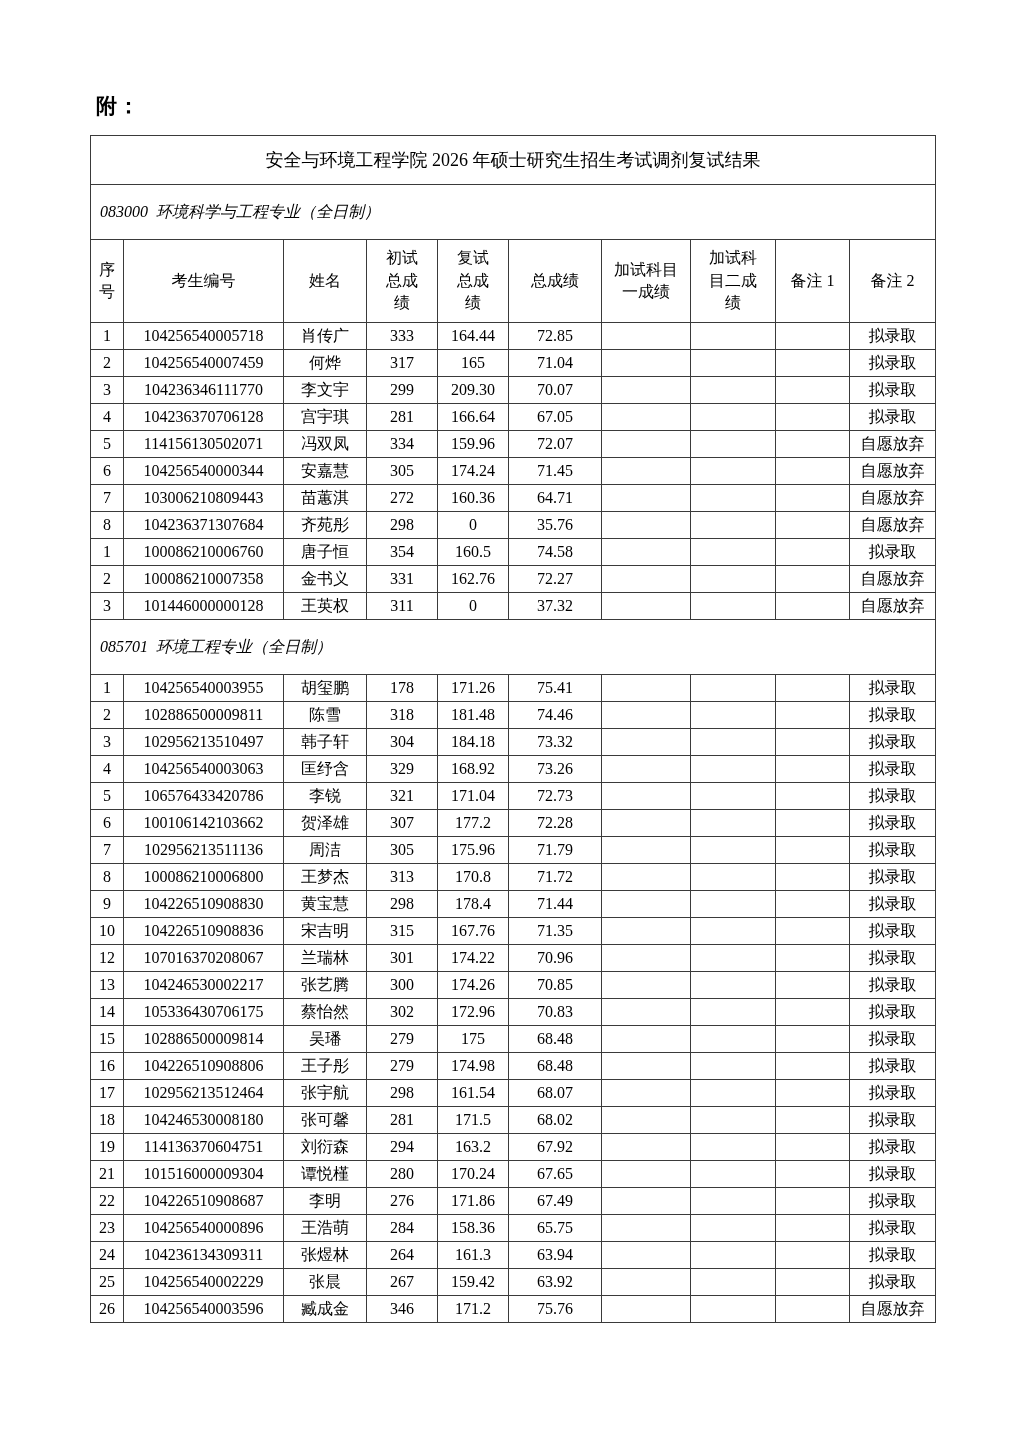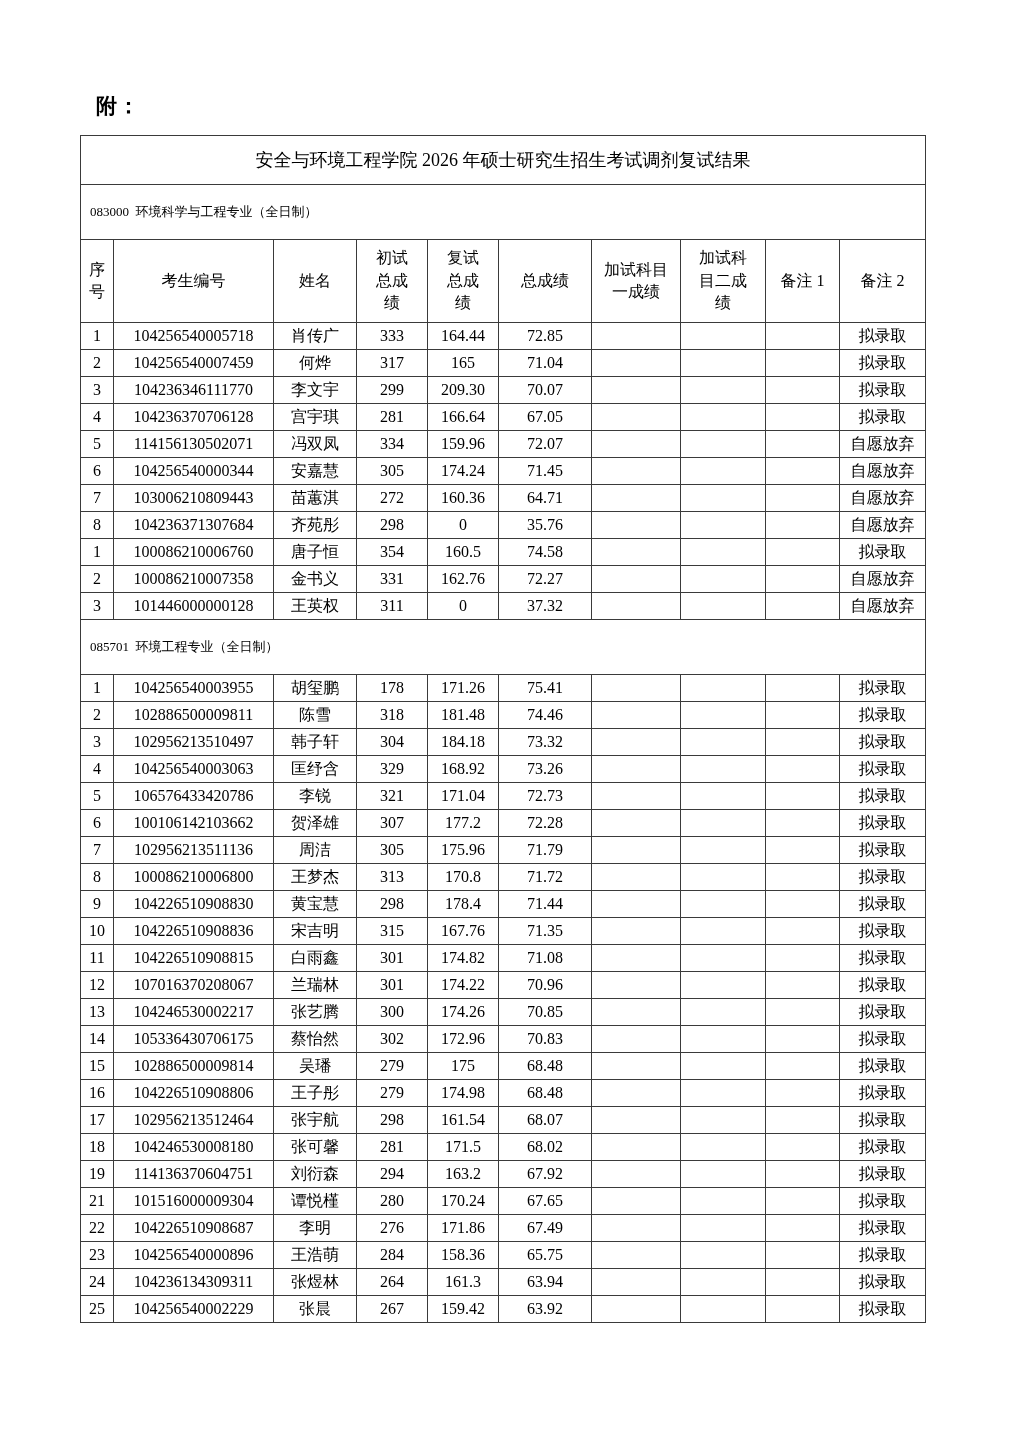--- a/index.html
+++ b/index.html
@@ -19,21 +19,21 @@
   .attachment-label {
     position: absolute;
     left: 96px;
     top: 92px;
     font-size: 21px;
     font-weight: bold;
     letter-spacing: 1px;
   }
   .table-wrap {
     position: absolute;
-    left: 80px;
+    left: 90px;
     top: 135px;
   }
   table.results {
     border-collapse: collapse;
     table-layout: fixed;
     width: 845px;
   }
   table.results td {
     border: 1px solid #3a3a3a;
     text-align: center;
@@ -46,22 +46,23 @@
   }
   tr.title-row td {
     height: 46px;
     font-size: 18px;
     white-space: pre-wrap;
   }
   tr.section-row td {
     height: 52px;
     text-align: left;
     padding-left: 9px;
-    font-size: 13px;
+    font-size: 16px;
     white-space: pre-wrap;
+    font-style: italic;
   }
   tr.header-row td {
     height: 78px;
     padding: 2px 6px;
     line-height: 1.4;
   }
   
   tr.header-row td.c3, tr.header-row td.c4 { padding: 2px 13px; }
   
   tr.header-row td.c6, tr.header-row td.c7 { padding: 2px 12px; }
@@ -361,32 +362,20 @@
             <td class="c2">宋吉明</td>
             <td class="c3">315</td>
             <td class="c4">167.76</td>
             <td class="c5">71.35</td>
             <td class="c6"></td>
             <td class="c7"></td>
             <td class="c8"></td>
             <td class="c9">拟录取</td>
           </tr>
           <tr class="data-row">
-            <td class="c0">11</td>
-            <td class="c1">104226510908815</td>
-            <td class="c2">白雨鑫</td>
-            <td class="c3">301</td>
-            <td class="c4">174.82</td>
-            <td class="c5">71.08</td>
-            <td class="c6"></td>
-            <td class="c7"></td>
-            <td class="c8"></td>
-            <td class="c9">拟录取</td>
-          </tr>
-          <tr class="data-row">
             <td class="c0">12</td>
             <td class="c1">107016370208067</td>
             <td class="c2">兰瑞林</td>
             <td class="c3">301</td>
             <td class="c4">174.22</td>
             <td class="c5">70.96</td>
             <td class="c6"></td>
             <td class="c7"></td>
             <td class="c8"></td>
             <td class="c9">拟录取</td>
@@ -528,16 +517,28 @@
             <td class="c1">104256540002229</td>
             <td class="c2">张晨</td>
             <td class="c3">267</td>
             <td class="c4">159.42</td>
             <td class="c5">63.92</td>
             <td class="c6"></td>
             <td class="c7"></td>
             <td class="c8"></td>
             <td class="c9">拟录取</td>
           </tr>
+          <tr class="data-row">
+            <td class="c0">26</td>
+            <td class="c1">104256540003596</td>
+            <td class="c2">臧成金</td>
+            <td class="c3">346</td>
+            <td class="c4">171.2</td>
+            <td class="c5">75.76</td>
+            <td class="c6"></td>
+            <td class="c7"></td>
+            <td class="c8"></td>
+            <td class="c9">自愿放弃</td>
+          </tr>
         </tbody>
     </table>
   </div>
 </div>
 
 </body></html>

